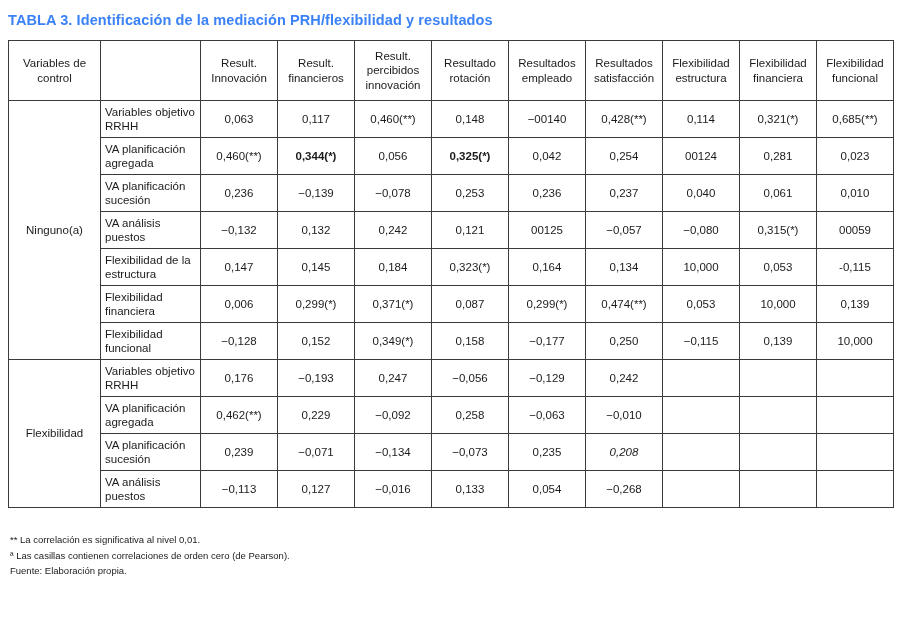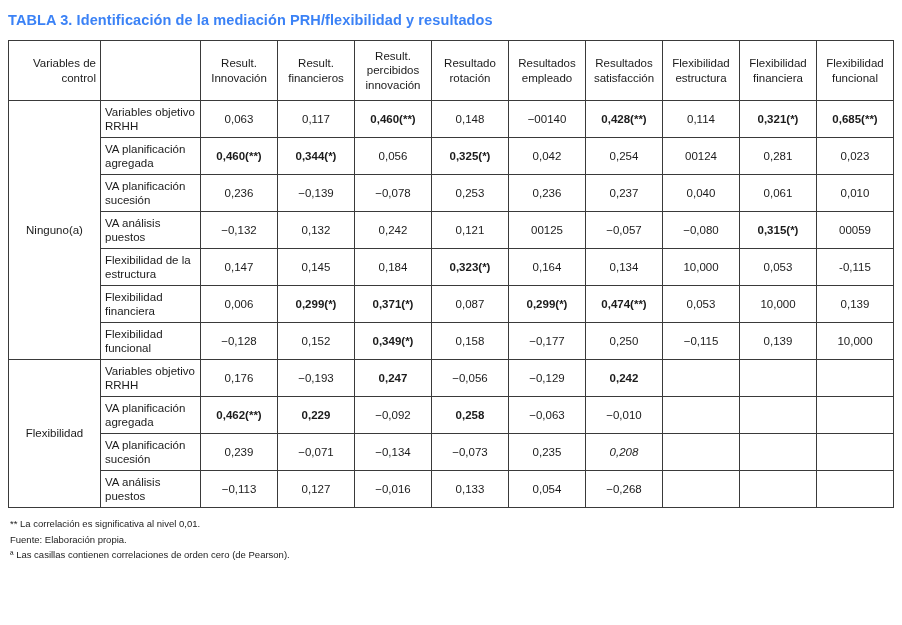--- a/index.html
+++ b/index.html
@@ -30,40 +30,40 @@
     line-height: 1.25;
     padding: 2px 4px;
     background: #fff;
     font-weight: normal;
   }
   table.corr thead th {
     height: 60px;
     text-align: center;
     vertical-align: middle;
   }
-  table.corr thead th.corner { text-align: right; vertical-align: middle; }
+  table.corr thead th.corner { text-align: center; vertical-align: middle; }
   td.group-cell {
     text-align: center;
     vertical-align: middle;
     padding-left: 6px;
   }
   td.row-label {
     text-align: left;
     vertical-align: middle;
     padding-left: 6px;
     height: 37px;
   }
   td.data-cell {
     text-align: center;
     vertical-align: middle;
   }
-  td.data-cell.b  { font-weight: bold; }
+  td.data-cell.b  { font-weight: normal; }
   td.data-cell.i  { font-style: italic; }
   td.data-cell.bi { font-weight: bold; }
-  .footnotes { margin-top: 8px; padding-left: 2px; }
+  .footnotes { margin-top: 24px; padding-left: 2px; }
   .footnote {
     font-size: 9.5px;
     line-height: 1.65;
     color: #1b1b1b;
   }
 </style>
 </head>
 <body>
 
 <div class="page">
@@ -222,16 +222,16 @@
           <td class="data-cell">−0,268</td>
           <td class="data-cell"></td>
           <td class="data-cell"></td>
           <td class="data-cell"></td>
         </tr>
       </tbody>
   </table>
 
   <div class="footnotes">
     <div class="footnote">** La correlación es significativa al nivel 0,01.</div>
+    <div class="footnote">ª Las casillas contienen correlaciones de orden cero (de Pearson).</div>
     <div class="footnote">Fuente: Elaboración propia.</div>
-    <div class="footnote">ª Las casillas contienen correlaciones de orden cero (de Pearson).</div>
   </div>
 </div>
 
 </body></html>

